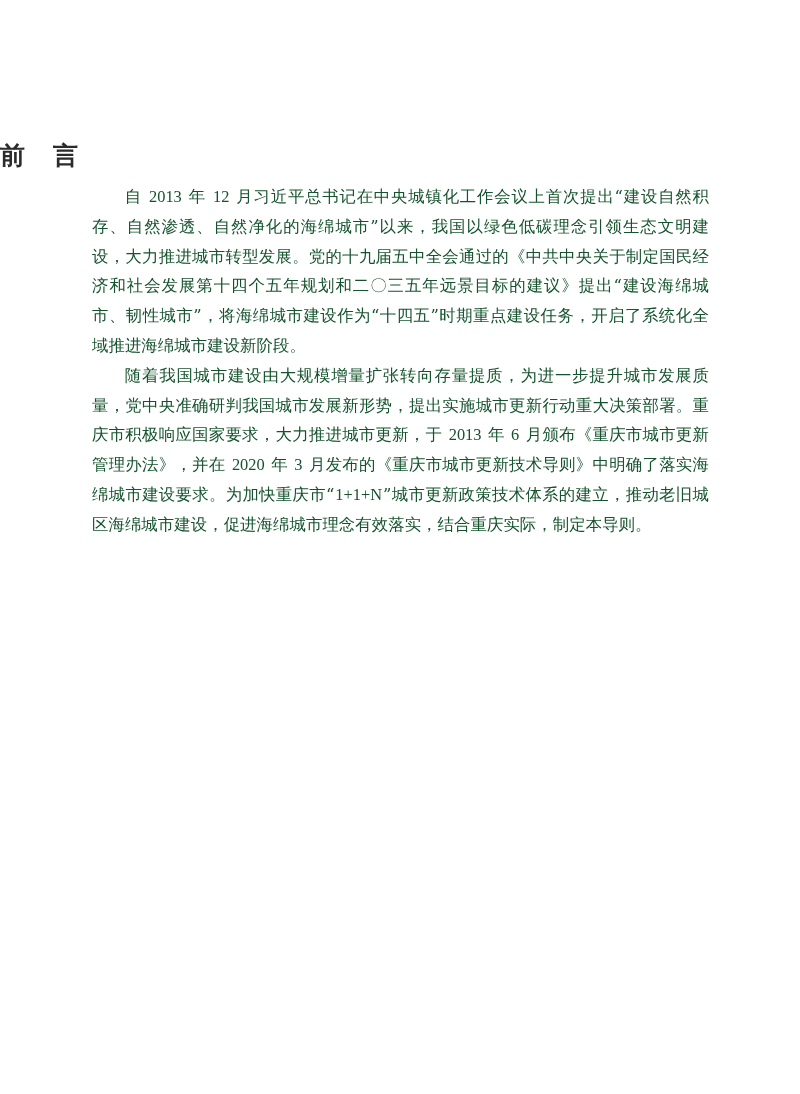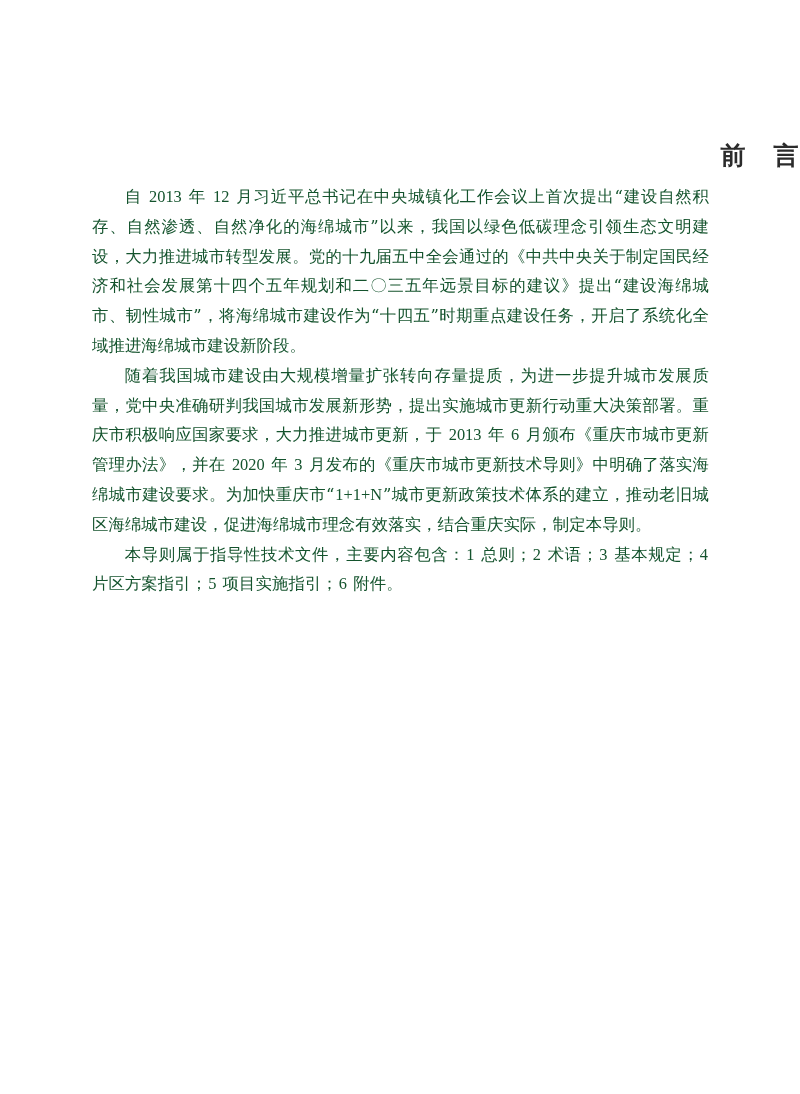--- a/index.html
+++ b/index.html
@@ -21,21 +21,21 @@
     overflow: hidden;
     box-sizing: border-box;
   }
 
   
   .doc-title {
     position: absolute;
     left: 0;
     top: 122px;
     width: 800px;
-    text-align: right;
+    text-align: left;
     font-family: "DejaVu Sans", "Liberation Sans", sans-serif;
     font-size: 25px;
     font-weight: 600;
     letter-spacing: 0.06em;
     color: #2b2b2b;
     white-space: pre;
     line-height: 34px;
   }
 
   
@@ -70,16 +70,15 @@
 </head>
 <body>
 
 <div id="page" style="background: rgb(255, 255, 255);">
 
   <h1 class="doc-title">前　言</h1>
 
   <div class="body-block">
     <p class="para">自 <span class="lat">2013</span> 年 <span class="lat">12</span> 月习近平总书记在中央城镇化工作会议上首次提出“建设自然积存、自然渗透、自然净化的海绵城市”以来，我国以绿色低碳理念引领生态文明建设，大力推进城市转型发展。党的十九届五中全会通过的《中共中央关于制定国民经济和社会发展第十四个五年规划和二〇三五年远景目标的建议》提出“建设海绵城市、韧性城市”，将海绵城市建设作为“十四五”时期重点建设任务，开启了系统化全域推进海绵城市建设新阶段。</p>
     <p class="para">随着我国城市建设由大规模增量扩张转向存量提质，为进一步提升城市发展质量，党中央准确研判我国城市发展新形势，提出实施城市更新行动重大决策部署。重庆市积极响应国家要求，大力推进城市更新，于 <span class="lat">2013</span> 年 <span class="lat">6</span> 月颁布《重庆市城市更新管理办法》，并在 <span class="lat">2020</span> 年 <span class="lat">3</span> 月发布的《重庆市城市更新技术导则》中明确了落实海绵城市建设要求。为加快重庆市“<span class="lat">1+1+N</span>”城市更新政策技术体系的建立，推动老旧城区海绵城市建设，促进海绵城市理念有效落实，结合重庆实际，制定本导则。</p>
-    <p class="para">本导则属于指导性技术文件，主要内容包含：<span class="lat">1</span> 总则；<span class="lat">2</span> 术语；<span class="lat">3</span> 基本规定；<span class="lat">4</span> 片区方案指引；<span class="lat">5</span> 项目实施指引；<span class="lat">6</span> 附件。</p>
   </div>
 
 </div>
 
 </body></html>

